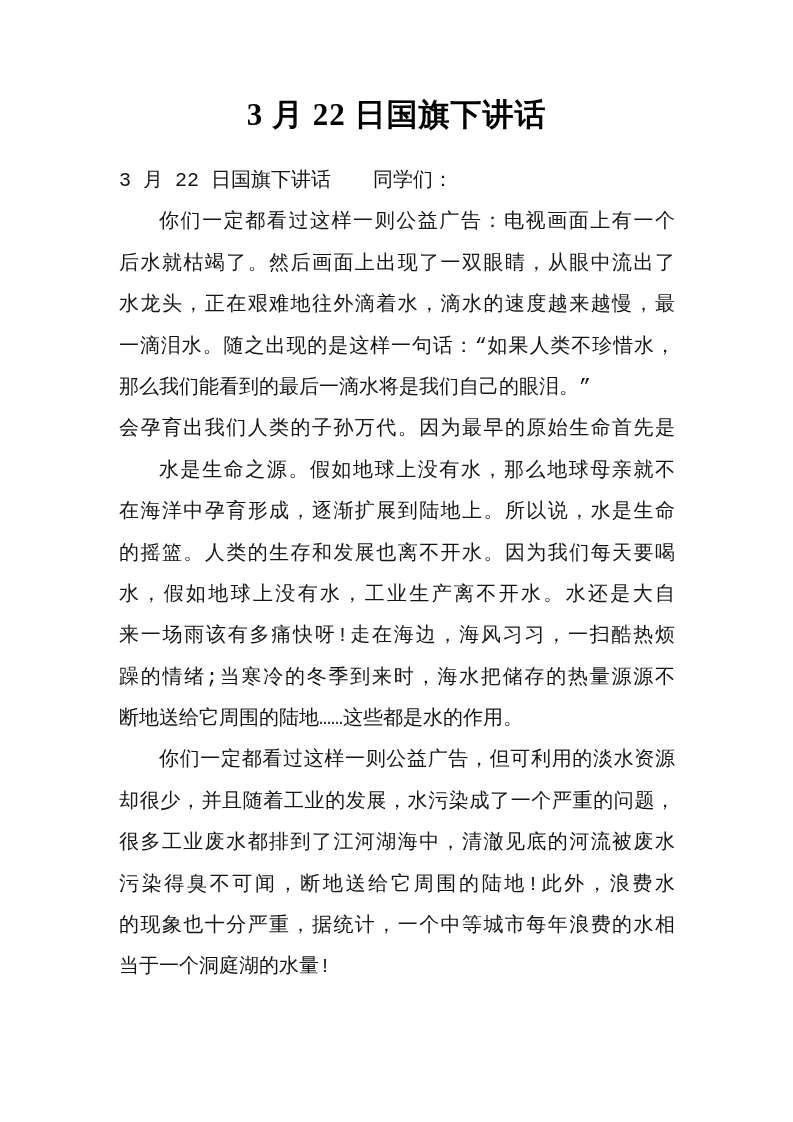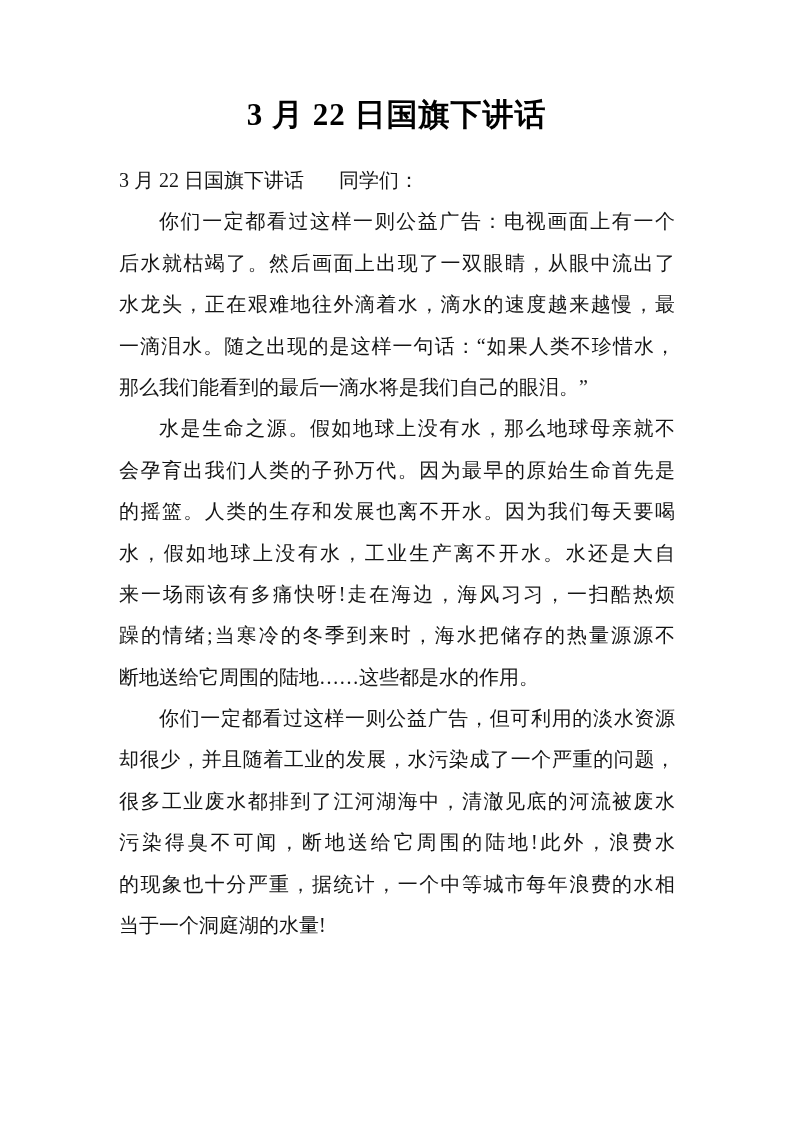--- a/index.html
+++ b/index.html
@@ -25,20 +25,21 @@
     font-weight: bold;
     color: #000000;
     letter-spacing: 1px;
   }
   .content {
     width: 556px;
     margin-left: 119px;
     margin-top: 22px;
     font-size: 20px;
     line-height: 41.4px;
+    font-family: Liberation Mono, monospace;
   }
   .line {
     text-align: justify;
     text-align-last: justify;
     white-space: nowrap;
     height: 41.4px;
   }
   .line.first {
     text-indent: 2em;
   }
@@ -63,22 +64,23 @@
     <div class="line header-line">
       <span>3 月 22 日国旗下讲话</span>
       <span class="salutation">同学们：</span>
     </div>
 
   <div class="line first">你们一定都看过这样一则公益广告：电视画面上有一个</div>
       <div class="line">后水就枯竭了。然后画面上出现了一双眼睛，从眼中流出了</div>
       <div class="line">水龙头，正在艰难地往外滴着水，滴水的速度越来越慢，最</div>
       <div class="line">一滴泪水。随之出现的是这样一句话：“如果人类不珍惜水，</div>
       <div class="line plast">那么我们能看到的最后一滴水将是我们自己的眼泪。”</div>
+      <div class="line">会孕育出我们人类的子孙万代。因为最早的原始生命首先是</div>
       <div class="line first">水是生命之源。假如地球上没有水，那么地球母亲就不</div>
-      <div class="line">会孕育出我们人类的子孙万代。因为最早的原始生命首先是</div>
+      <div class="line">在海洋中孕育形成，逐渐扩展到陆地上。所以说，水是生命</div>
       <div class="line">的摇篮。人类的生存和发展也离不开水。因为我们每天要喝</div>
       <div class="line">水，假如地球上没有水，工业生产离不开水。水还是大自</div>
       <div class="line">来一场雨该有多痛快呀!走在海边，海风习习，一扫酷热烦</div>
       <div class="line">躁的情绪;当寒冷的冬季到来时，海水把储存的热量源源不</div>
       <div class="line plast">断地送给它周围的陆地……这些都是水的作用。</div>
       <div class="line first">你们一定都看过这样一则公益广告，但可利用的淡水资源</div>
       <div class="line">却很少，并且随着工业的发展，水污染成了一个严重的问题，</div>
       <div class="line">很多工业废水都排到了江河湖海中，清澈见底的河流被废水</div>
       <div class="line">污染得臭不可闻，断地送给它周围的陆地!此外，浪费水</div>
       <div class="line">的现象也十分严重，据统计，一个中等城市每年浪费的水相</div>

